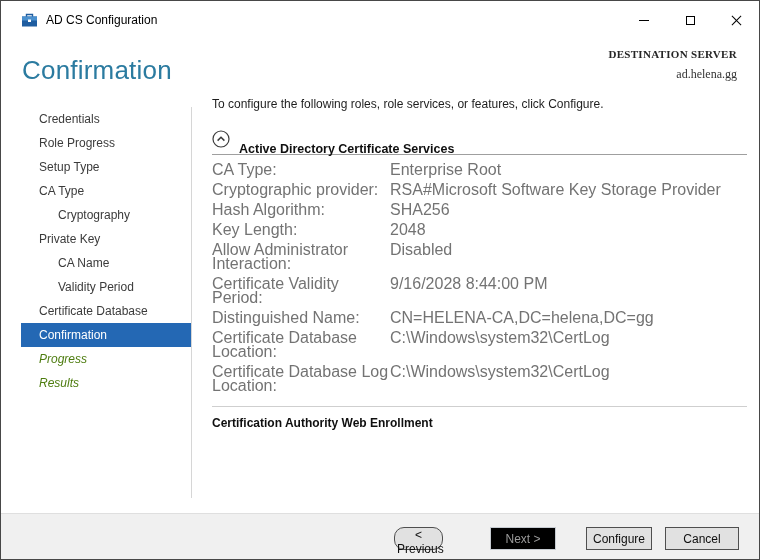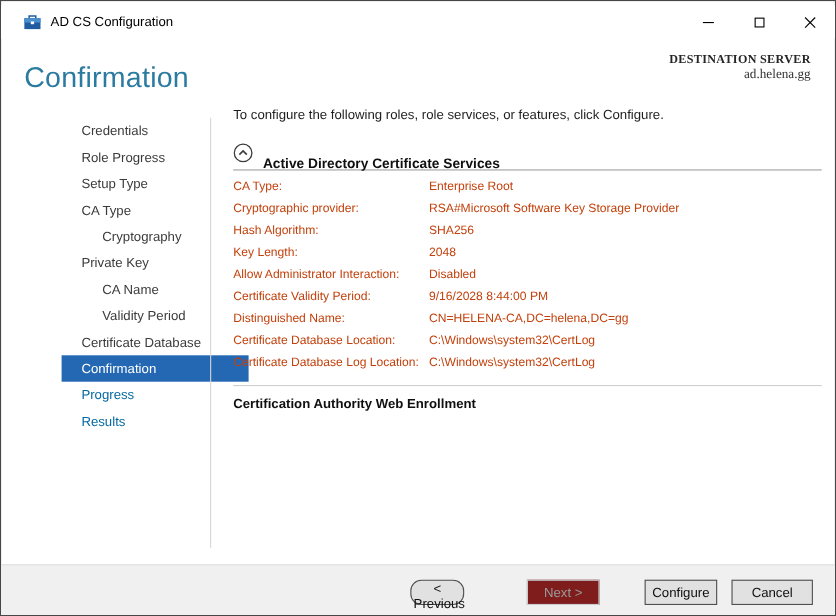--- a/index.html
+++ b/index.html
@@ -23,53 +23,53 @@
   .glyph-close::before, .glyph-close::after { content:""; position:absolute; left:5px; top:-1px;
              width:1px; height:13px; background:#000; }
   .glyph-close::before { transform:rotate(45deg); }
   .glyph-close::after  { transform:rotate(-45deg); }
 
   
   .page-title { position:absolute; left:21px; top:54px; font-size:26px;
                 font-weight:400; color:#2b7ba0; letter-spacing:0.2px; }
   .dest { position:absolute; right:22px; top:47px; text-align:right;font-family:Liberation Serif, serif; }
   .dest-label { font-size:11px; font-weight:bold; color:#262626; letter-spacing:0.3px; }
-  .dest-server { font-size:12px; color:#333; margin-top:0; }
+  .dest-server { font-size:12px; color:#333; margin-top:7px; }
 
   
-  .sidebar { position:absolute; left:0; top:106px; width:190px;margin-left:35px; }
+  .sidebar { position:absolute; left:0; top:106px; width:190px; }
   .side-item { height:24px; line-height:24px; margin-left:20px; padding-left:18px;
                font-size:12px; color:#3b3b3b; white-space:nowrap; }
   .side-item.sub { padding-left:37px; }
   .side-item.selected { background:#2468b4; color:#fff; }
-  .side-item.disabled { color:#0369a1; }
+  .side-item.disabled { color:#4d7c0f;font-style:italic; }
   .v-divider { position:absolute; left:190px; top:106px; width:1px; height:391px;
                background:#d6d6d6; }
 
   
   .content { position:absolute; left:211px; top:96px; width:535px; }
   .intro { font-size:12px; color:#1e1e1e; }
   .section-head { display:flex; align-items:center; gap:9px; margin-top:18px; height:19px; }
   .collapse-btn { background:none; border:none; padding:0; display:flex; cursor:default; }
   .section-title { font-size:12.5px; font-weight:bold; color:#0f0f0f;margin-top:20px; }
   .rule { height:1px; background:#9f9f9f; margin-top:6px; }
   .rule.light { background:#cfcfcf; }
   .group-title { font-size:12px; font-weight:bold; color:#0f0f0f; margin-top:12px; }
-  .kv { display:flex; margin-top:6px; font-size:11px; color:#c2410c;align-items:center; }
+  .kv { display:flex; margin-top:6px; font-size:16px; color:#737373; }
   .kv .k { width:178px; flex:0 0 178px; line-height:14px; }
   .kv .v { flex:1; line-height:14px; }
 
   
   .footer { position:absolute; left:0; right:0; bottom:0; height:46px;
             background:#f0f0f0; border-top:1px solid #dfdfdf; }
   .btn { position:absolute; top:13px; height:23px; font-size:12px;
          font-family:"Liberation Sans", sans-serif; background:#e1e1e1;
          border:1px solid #4f4f4f; color:#0f0f0f; text-align:center; padding:0 2px; }
-  .btn.disabled { background:#7f1d1d; border-color:#c6cbd1; color:#9b9b9b; }
-  #btn-previous { left:372px; width:49px;border-radius:10px; }
+  .btn.disabled { background:#000000; border-color:#c6cbd1; color:#9b9b9b;margin-left:11px; }
+  #btn-previous { left:393px; width:49px;border-radius:10px; }
   #btn-next     { left:478px; width:66px; }
   #btn-configure{ left:585px; width:66px; }
   #btn-cancel   { left:664px; width:74px; }
 </style>
 </head>
 <body>
 
 <div class="window">
 
   <div class="titlebar">

